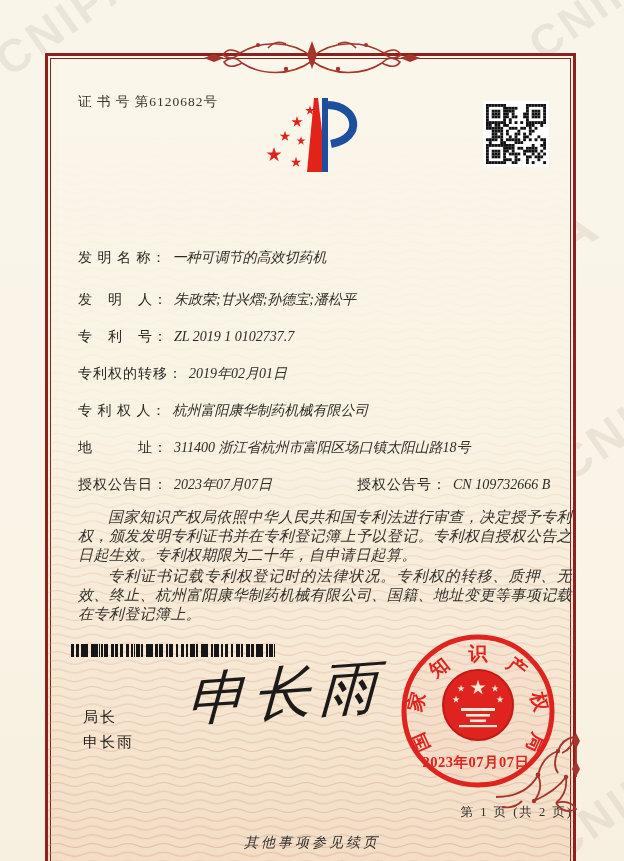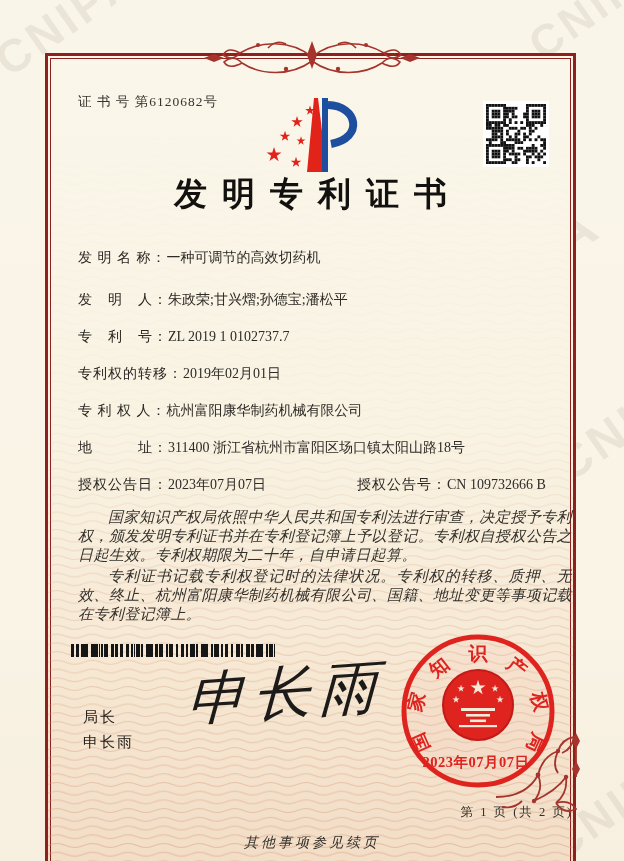--- a/index.html
+++ b/index.html
@@ -31,21 +31,21 @@
   .qr { position:absolute; left:435px; top:45px; width:66px; height:66px; background:#fff; padding:3px; }
   .title {
     position:absolute; left:0; top:116px; width:100%; text-align:center;
     font-size:33px; font-weight:bold; letter-spacing:15px; text-indent:15px; color:#121110;
   }
 
   
   .fields { position:absolute; left:30px; top:193px; width:478px; font-size:14px; }
   .f-row { position:absolute; left:0; white-space:nowrap; }
   .f-label { color:#2a2723; font-weight:500; letter-spacing:1px; }
-  .f-value { color:#2e2b27; margin-left:0; }
+  .f-value { color:#2e2b27; margin-left:6px;font-style:italic; }
   .f-pair2 { position:absolute; left:279px; top:0; white-space:nowrap; }
 
   
   .para {
     position:absolute; left:30px; width:494px; font-size:15px; line-height:19px;
     text-indent:2em; font-style:italic; color:#33302b; letter-spacing:.4px; text-align:justify;
   }
   
   .barcode {
     position:absolute; left:23px; top:588px; width:205px; height:13px;
@@ -358,21 +358,20 @@
         <rect x="12" y="60" width="3" height="3" fill="#111"></rect>
         <rect x="15" y="60" width="3" height="3" fill="#111"></rect>
         <rect x="18" y="60" width="3" height="3" fill="#111"></rect>
         <rect x="27" y="60" width="3" height="3" fill="#111"></rect>
         <rect x="30" y="60" width="3" height="3" fill="#111"></rect>
         <rect x="42" y="60" width="3" height="3" fill="#111"></rect>
         <rect x="48" y="60" width="3" height="3" fill="#111"></rect>
         <rect x="60" y="60" width="3" height="3" fill="#111"></rect>
       </svg>
 
-    <div class="title">发明专利证书</div>
 
     <div class="fields">
       <div class="f-row" style="top:0px">
         <span class="f-label">发 明 名 称：</span><span class="f-value">一种可调节的高效切药机</span>
       </div>
       <div class="f-row" style="top:42px">
         <span class="f-label">发　明　人：</span><span class="f-value">朱政荣;甘兴熠;孙德宝;潘松平</span>
       </div>
       <div class="f-row" style="top:79px">
         <span class="f-label">专　利　号：</span><span class="f-value">ZL 2019 1 0102737.7</span>

